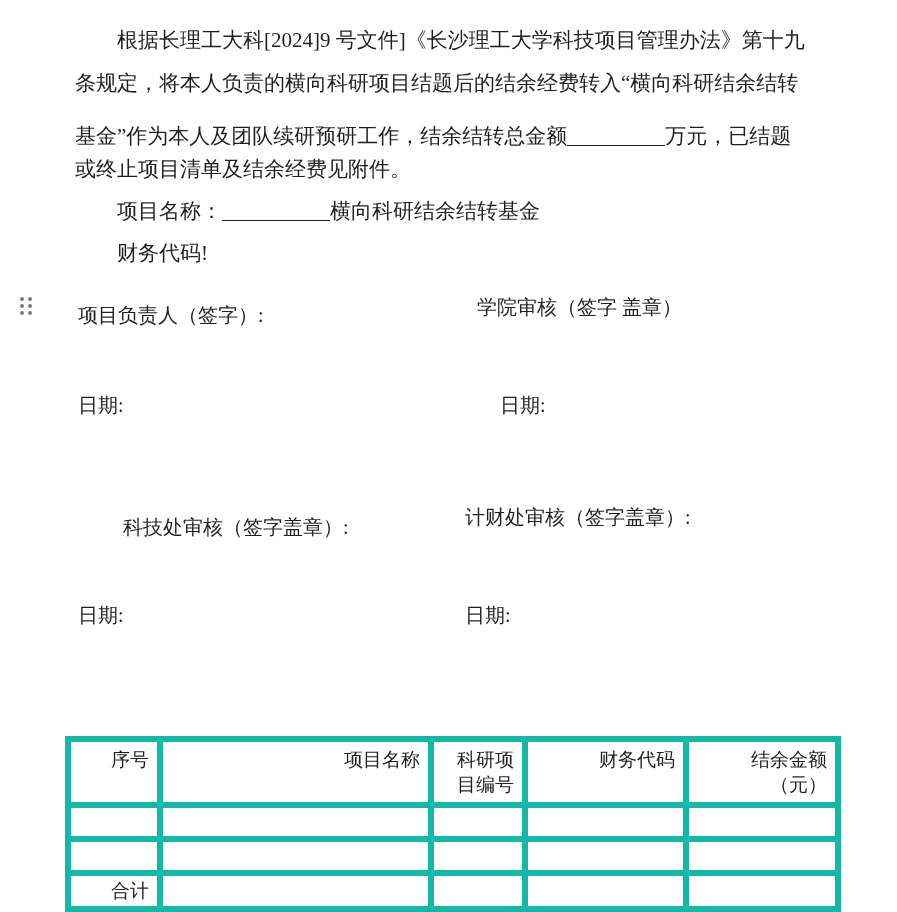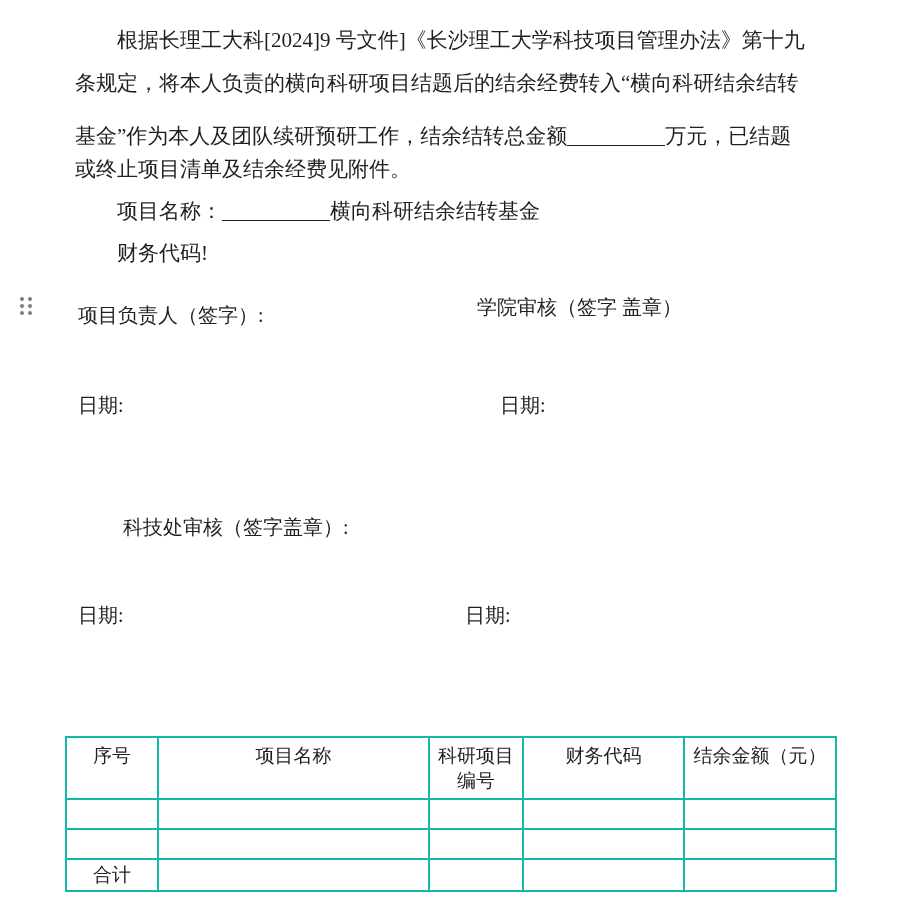--- a/index.html
+++ b/index.html
@@ -51,22 +51,22 @@
     position: absolute;
     left: 65px;
     top: 736px;
     width: 770px;
     border-collapse: collapse;
     table-layout: fixed;
     font-size: 19px;
     color: #1f1f1f;
   }
   .proj-table th, .proj-table td {
-    border: 2px solid #14b8a6;
-    text-align: center;
+    border: 6px solid #14b8a6;
+    text-align: right;
     font-weight: normal;
     padding: 0 8px;
     overflow: hidden;
   }
   .proj-table thead th {
     height: 55px;
     vertical-align: top;
     padding-top: 5px;
     line-height: 25px;
   }
@@ -103,20 +103,21 @@
 
   <div class="line" style="left:117px; top:241px;">财务代码!</div>
 
   <div class="line sig" style="left:78px; top:304px;">项目负责人（签字）:</div>
   <div class="line sig" style="left:477px; top:296px;">学院审核（签字 盖章）</div>
 
   <div class="line sig" style="left:78px; top:394px;">日期:</div>
   <div class="line sig" style="left:500px; top:394px;">日期:</div>
 
   <div class="line sig" style="left:78px; top:516px;margin-left:45px;">科技处审核（签字盖章）:</div>
+  <div class="line sig" style="left:465px; top:506px;">计财处审核（签字盖章）:</div>
 
   <div class="line sig" style="left:78px; top:604px;">日期:</div>
   <div class="line sig" style="left:465px; top:604px;">日期:</div>
 
 
   <table class="proj-table">
     <colgroup>
       <col style="width:92px">
       <col style="width:271px">
       <col style="width:94px">

